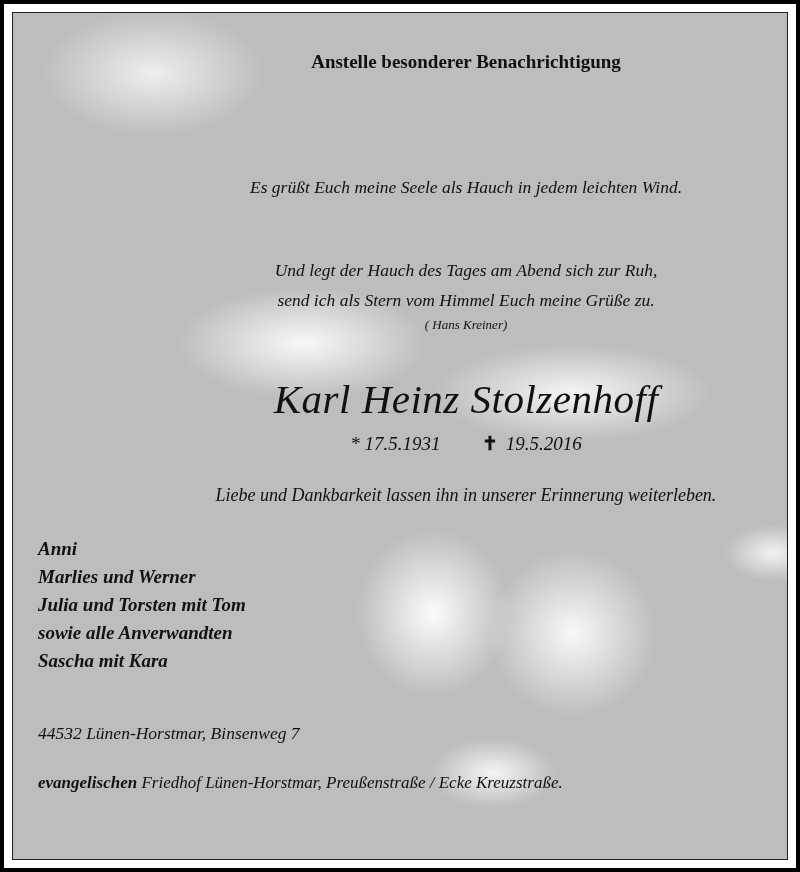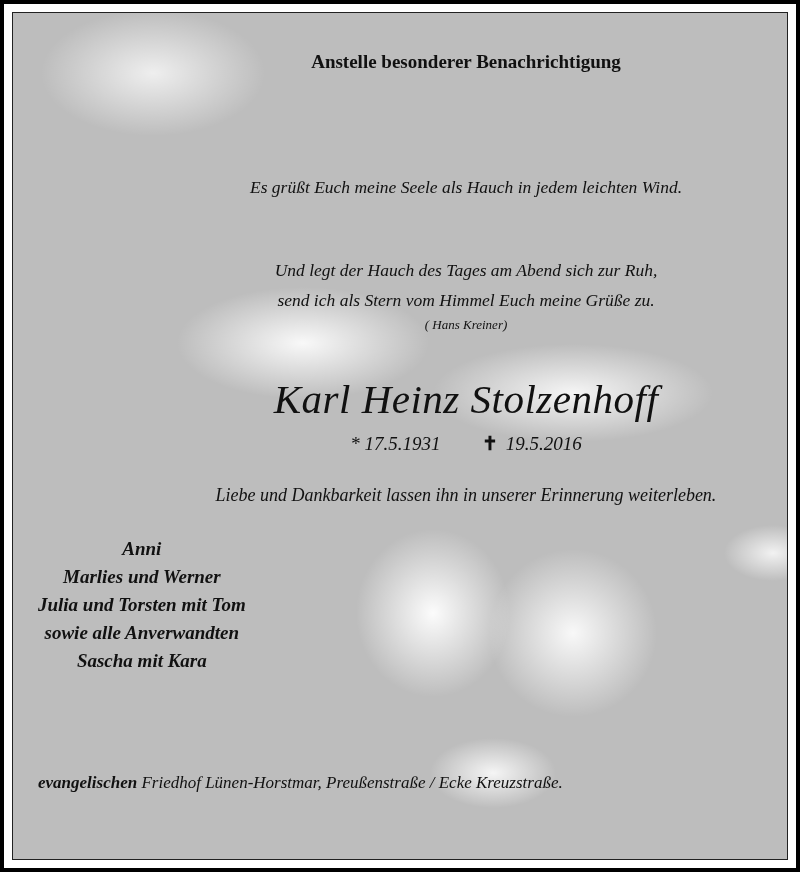--- a/index.html
+++ b/index.html
@@ -22,21 +22,21 @@
   .v1 { top:60px; }
   .v2 { top:145px; }
   .v3 { top:228px; }
   .author { position:absolute; top:290px; width:100%; font-style:italic; font-size:13px; font-family:"Liberation Serif", serif;text-align:center; }
   .name { position:absolute; top:348px; width:100%; font-style:italic; font-size:41px; font-family:"Liberation Serif", serif; letter-spacing:0.5px; }
   .dates { position:absolute; top:405px; width:100%; font-style:italic; font-size:19px; font-family:"Liberation Serif", serif;text-align:center; }
   .dates span { display:inline-block; }
   .dates .gap { width:32px; }
   .cross { font-style:normal; font-weight:bold; margin-right:3px; }
   .tribute { position:absolute; top:458px; width:100%; font-style:italic; font-size:18px; font-family:"Liberation Serif", serif; }
-  .mourners { position:absolute; left:25px; top:508px; font-style:italic; font-weight:bold; font-size:19px; line-height:28px; font-family:"Liberation Serif", serif;text-align:center; }
+  .mourners { position:absolute; left:25px; top:508px; font-style:italic; font-weight:bold; font-size:19px; line-height:28px; font-family:"Liberation Serif", serif; }
   .address { position:absolute; left:25px; top:696px; font-style:italic; font-size:17.5px; font-family:"Liberation Serif", serif; }
   .service { position:absolute; left:25px; right:25px; top:744px; font-style:italic; font-size:17px; line-height:24px; text-align:justify; font-family:"Liberation Serif", serif; }
   .service b { font-weight:bold; }
   .line { display:block; }
   .justify-last { text-align-last:justify; }
 </style>
 </head>
 <body>
 
 <div class="frame-outer">
@@ -67,20 +67,21 @@
       <div class="tribute center">Liebe und Dankbarkeit lassen ihn in unserer Erinnerung weiterleben.</div>
 
       <div class="mourners">
         <span class="line">Anni</span>
         <span class="line">Marlies und Werner</span>
         <span class="line">Julia und Torsten mit Tom</span>
         <span class="line">sowie alle Anverwandten</span>
         <span class="line">Sascha mit Kara</span>
       </div>
 
+      <div class="address">44532 Lünen-Horstmar, Binsenweg 7</div>
 
       <div class="service">
         <span class="line"><b>evangelischen</b><span> Friedhof Lünen-Horstmar, Preußenstraße / Ecke Kreuzstraße.</span></span>
       </div>
 
     </div>
   </div>
 </div>
 
 </body></html>

